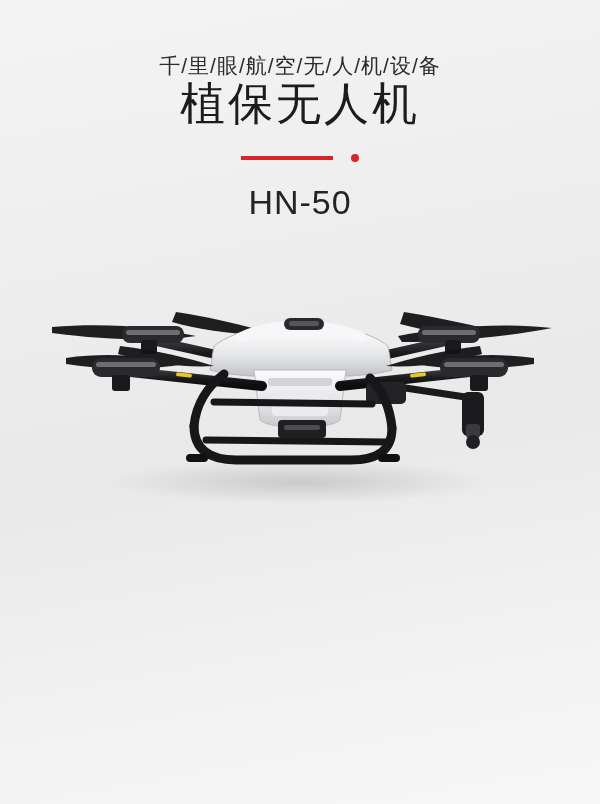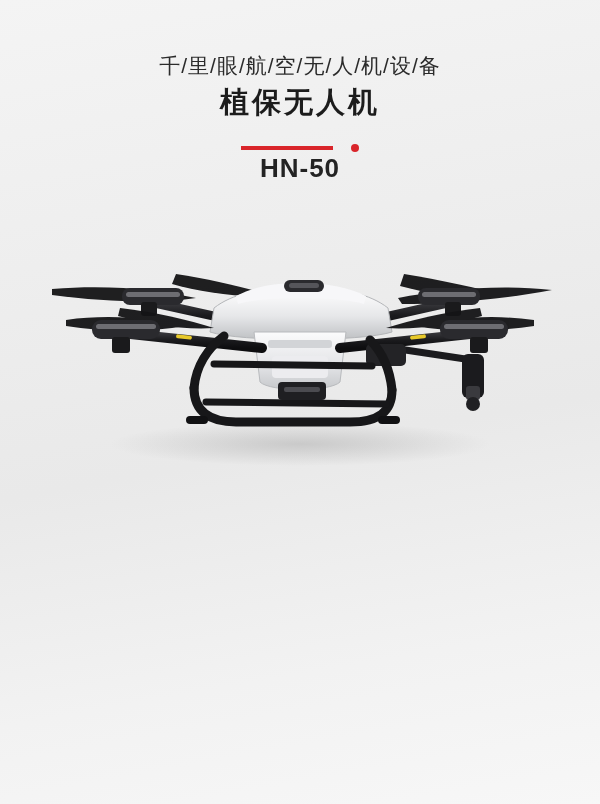--- a/index.html
+++ b/index.html
@@ -27,23 +27,23 @@
     text-align: center;
   }
   .eyebrow {
     font-size: 21px;
     letter-spacing: 1px;
     color: #2b2b2b;
     font-weight: 500;
     line-height: 1.1;
   }
   .main-title {
-    margin-top: 10px;
-    font-size: 29px;
-    font-weight: bold;
+    margin-top: 2px;
+    font-size: 45px;
+    font-weight: normal;
     color: #1c1c1c;
     letter-spacing: 3px;
     line-height: 1.1;
   }
   .divider {
     margin: 24px auto 0 auto;
     width: 118px;
     height: 10px;
     position: relative;
   }
@@ -58,23 +58,24 @@
   .divider .dot {
     position: absolute;
     right: 0;
     top: 1px;
     width: 8px;
     height: 8px;
     border-radius: 50%;
     background: #d9252a;
   }
   .model {
-    font-size: 26px;
+    margin-top: 20px;
+    font-size: 34px;
     color: #232323;
-    font-weight: 700;
+    font-weight: 400;
     letter-spacing: 1px;
   }
   
   .product-area {
     position: relative;
     width: 600px;
     height: 260px;
     margin-top: 52px;
   }
   .product-area svg {

